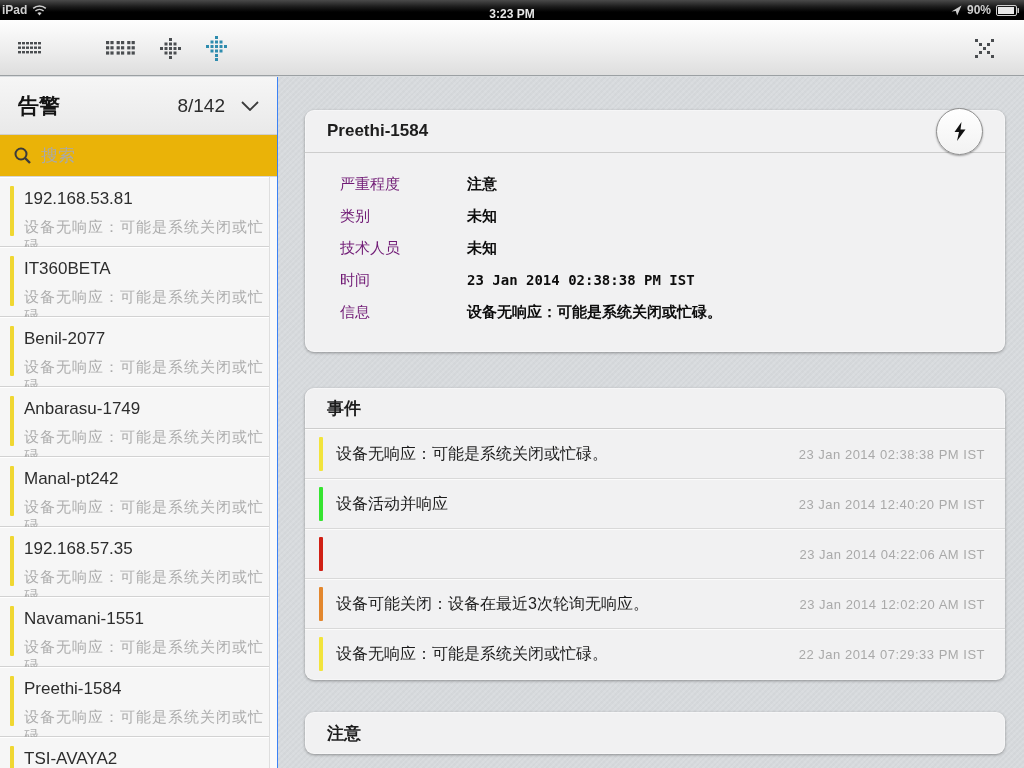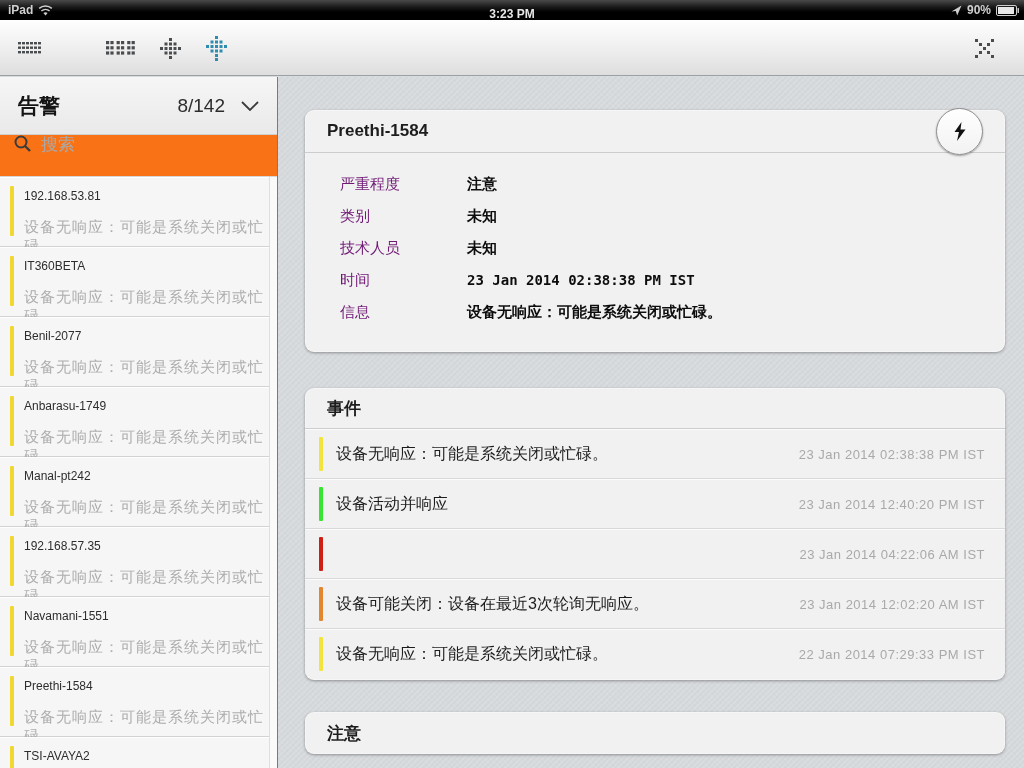--- a/index.html
+++ b/index.html
@@ -3,51 +3,51 @@
 <meta charset="utf-8">
 <style>
   * { margin:0; padding:0; box-sizing:border-box; }
   html,body { width:1024px; height:768px; overflow:hidden; }
   body { font-family:"Liberation Sans","DejaVu Sans",sans-serif; background:#d9dcdf; position:relative; }
 
   
   .status-bar { position:absolute; left:0; top:0; width:1024px; height:20px;
     background:linear-gradient(#4a4a4a,#1a1a1a 35%,#000 60%,#000);
     color:#cfcfcf; font-size:12px; font-weight:bold; }
-  .sb-left { position:absolute; left:8px; top:0; height:20px; display:flex; align-items:center; gap:5px; }
+  .sb-left { position:absolute; left:2px; top:0; height:20px; display:flex; align-items:center; gap:5px; }
   .sb-center { position:absolute; left:0; right:0; top:0; height:28px; display:flex; align-items:center; justify-content:center; color:#e8e8e8; }
   .sb-right { position:absolute; right:5px; top:0; height:20px; display:flex; align-items:center; gap:5px; }
 
   
   .toolbar { position:absolute; left:0; top:20px; width:1024px; height:56px;
     background:linear-gradient(#fefefe,#ececec 60%,#dedede);
     border-bottom:1px solid #9ba0a3; }
   .tb-btn { position:absolute; top:6px; width:44px; height:44px; display:flex; align-items:center; justify-content:center; cursor:pointer; }
 
   
   .sidebar { position:absolute; left:0; top:77px; width:278px; bottom:0;
     background:#efefef; border-right:1px solid #3b82f6; }
   .sb-header { height:58px; display:flex; align-items:center;
     background:linear-gradient(#f6f6f6,#e9e9e9); border-bottom:1px solid #cfcfcf; }
   .sb-title { margin-left:18px; font-size:21px; font-weight:bold; color:#141414; }
   .sb-count { margin-left:auto; font-size:19px; color:#2c2c2c; }
   .sb-chevron { margin:0 18px 0 16px; display:flex; cursor:pointer; }
-  .search-row { height:42px; display:flex; align-items:flex-start;
-    background:#f97316; border-bottom:1px solid #d6d6d6; }
+  .search-row { height:42px; display:flex; align-items:center;
+    background:#eab308; border-bottom:1px solid #d6d6d6; }
   .search-row svg { margin-left:14px; }
   .search-input { border:none; outline:none; background:transparent; margin-left:10px;
     font-size:17px; color:#444; width:210px; font-family:inherit; }
   .search-input::placeholder { color:#a9a9a9; }
   .alarm-list { position:absolute; left:0; top:100px; right:8px; bottom:0; overflow:hidden; }
   .scroll-track { position:absolute; right:0; top:100px; bottom:0; width:8px;
     background:#fafafa; border-left:1px solid #dedede; }
   .alarm-item { position:relative; height:70px; background:#f6f6f6;
     border-bottom:1px solid #d2d2d2; box-shadow:inset 0 1px 0 #ffffff; cursor:pointer; }
   .alarm-bar { position:absolute; left:10px; top:9px; bottom:10px; width:4px; border-radius:1px; }
-  .alarm-name { position:absolute; left:24px; top:12px; font-size:12px; color:#2d2d2d; }
+  .alarm-name { position:absolute; left:24px; top:12px; font-size:17px; color:#2d2d2d; }
   .alarm-msg { position:absolute; left:24px; top:41px; font-size:15px; color:#adadad; letter-spacing:1px; }
 
   
   .main { position:absolute; left:278px; top:77px; right:0; bottom:0;
     background-color:#d8dbde;
     background-image:
       repeating-linear-gradient(45deg, rgba(255,255,255,.05) 0 2px, transparent 2px 4px),
       repeating-linear-gradient(-45deg, rgba(0,0,0,.025) 0 2px, transparent 2px 4px); }
   .card { position:absolute; left:27px; width:700px; background:#f1f1f2;
     border-radius:9px; box-shadow:0 1px 3px rgba(0,0,0,.35), inset 0 0 0 1px rgba(255,255,255,.4); }

